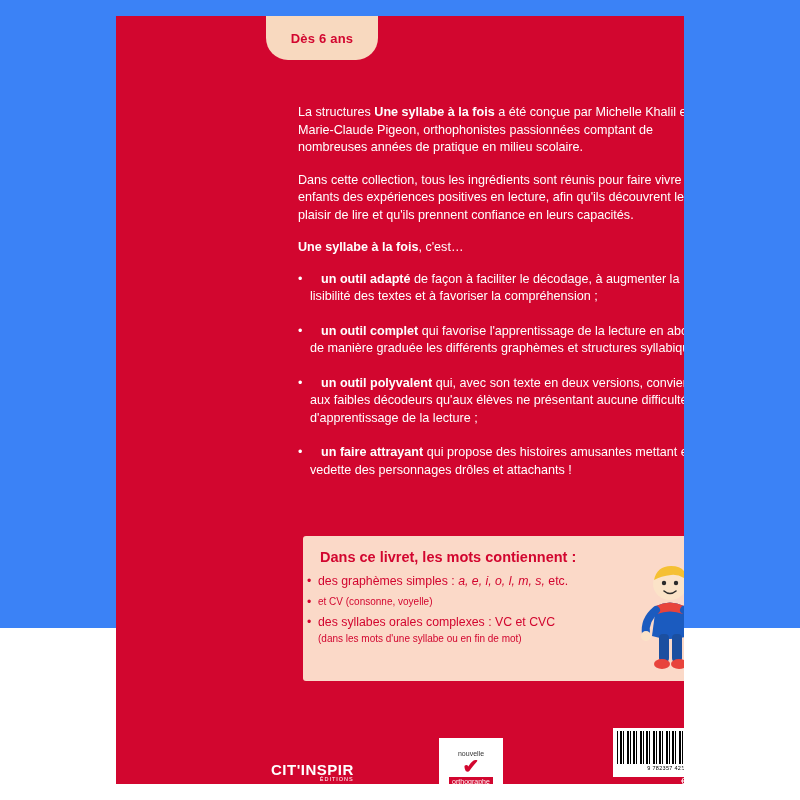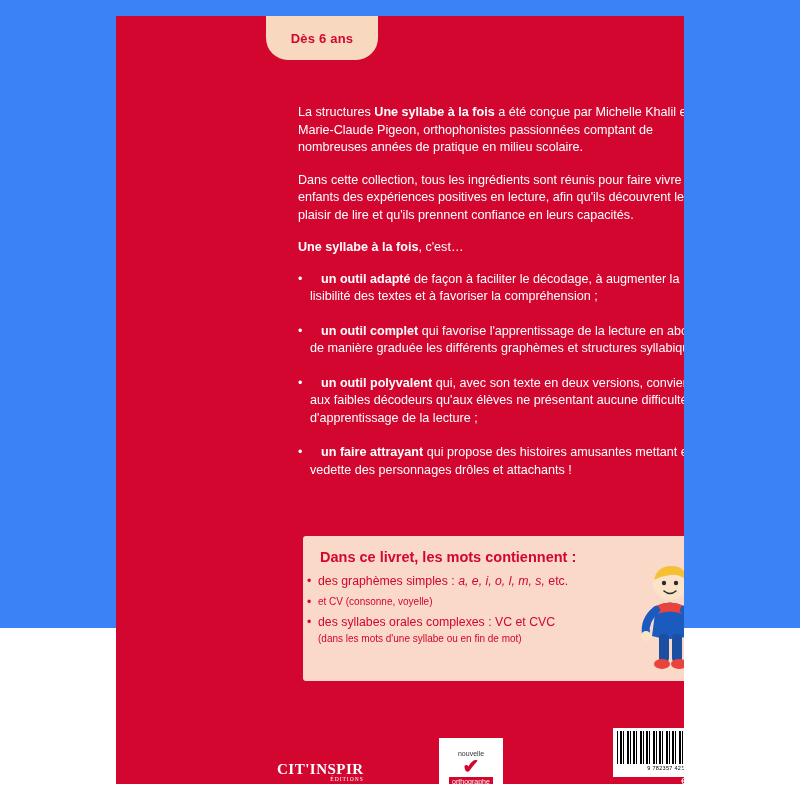--- a/index.html
+++ b/index.html
@@ -146,27 +146,26 @@
     position: absolute;
     left: 510px;
     top: 548px;
     width: 120px;
     height: 110px;
   }
 
   
   .logo {
     position: absolute;
-    left: 161px;
+    left: 155px;
     top: 745px;
     color: #ffffff;
     font-size: 15px;
     font-weight: bold;
     letter-spacing: 0.5px;
-    font-family: Liberation Serif, serif;
   }
   .logo .sub {
     display: block;
     font-size: 5.5px;
     font-weight: normal;
     letter-spacing: 1px;
     text-align: right;
     margin-top: -2px;
   }
   .ortho-stamp {

